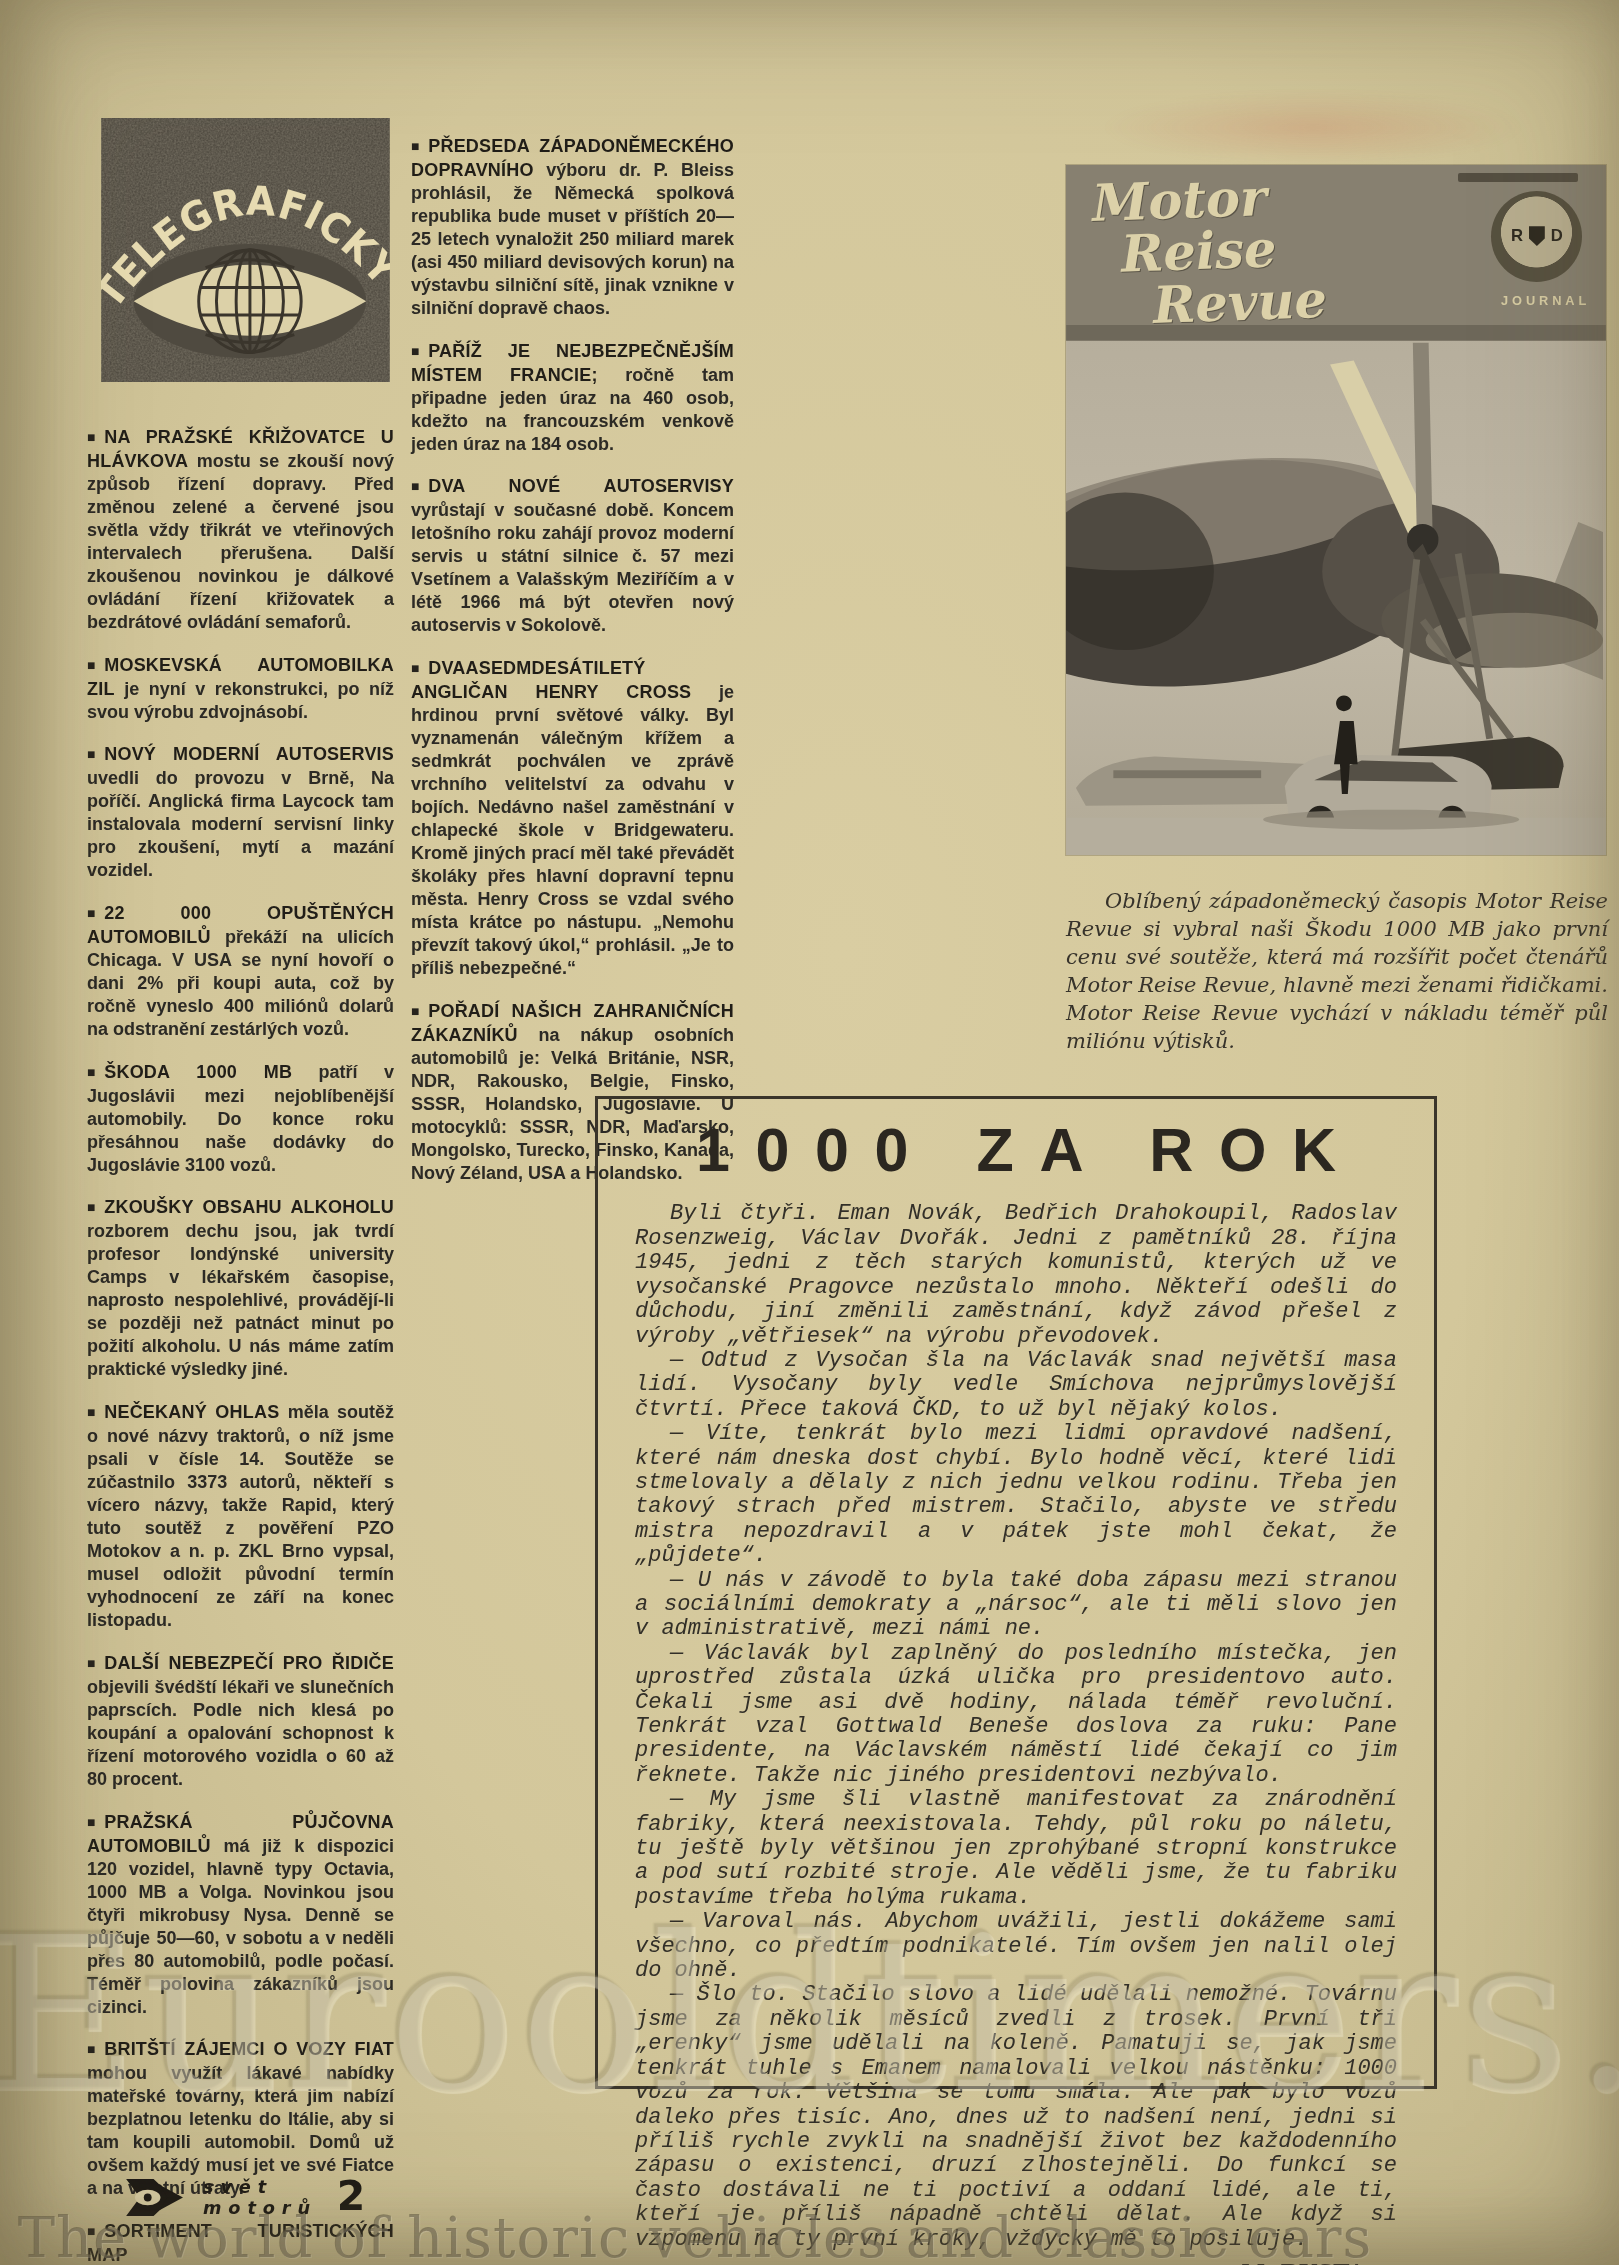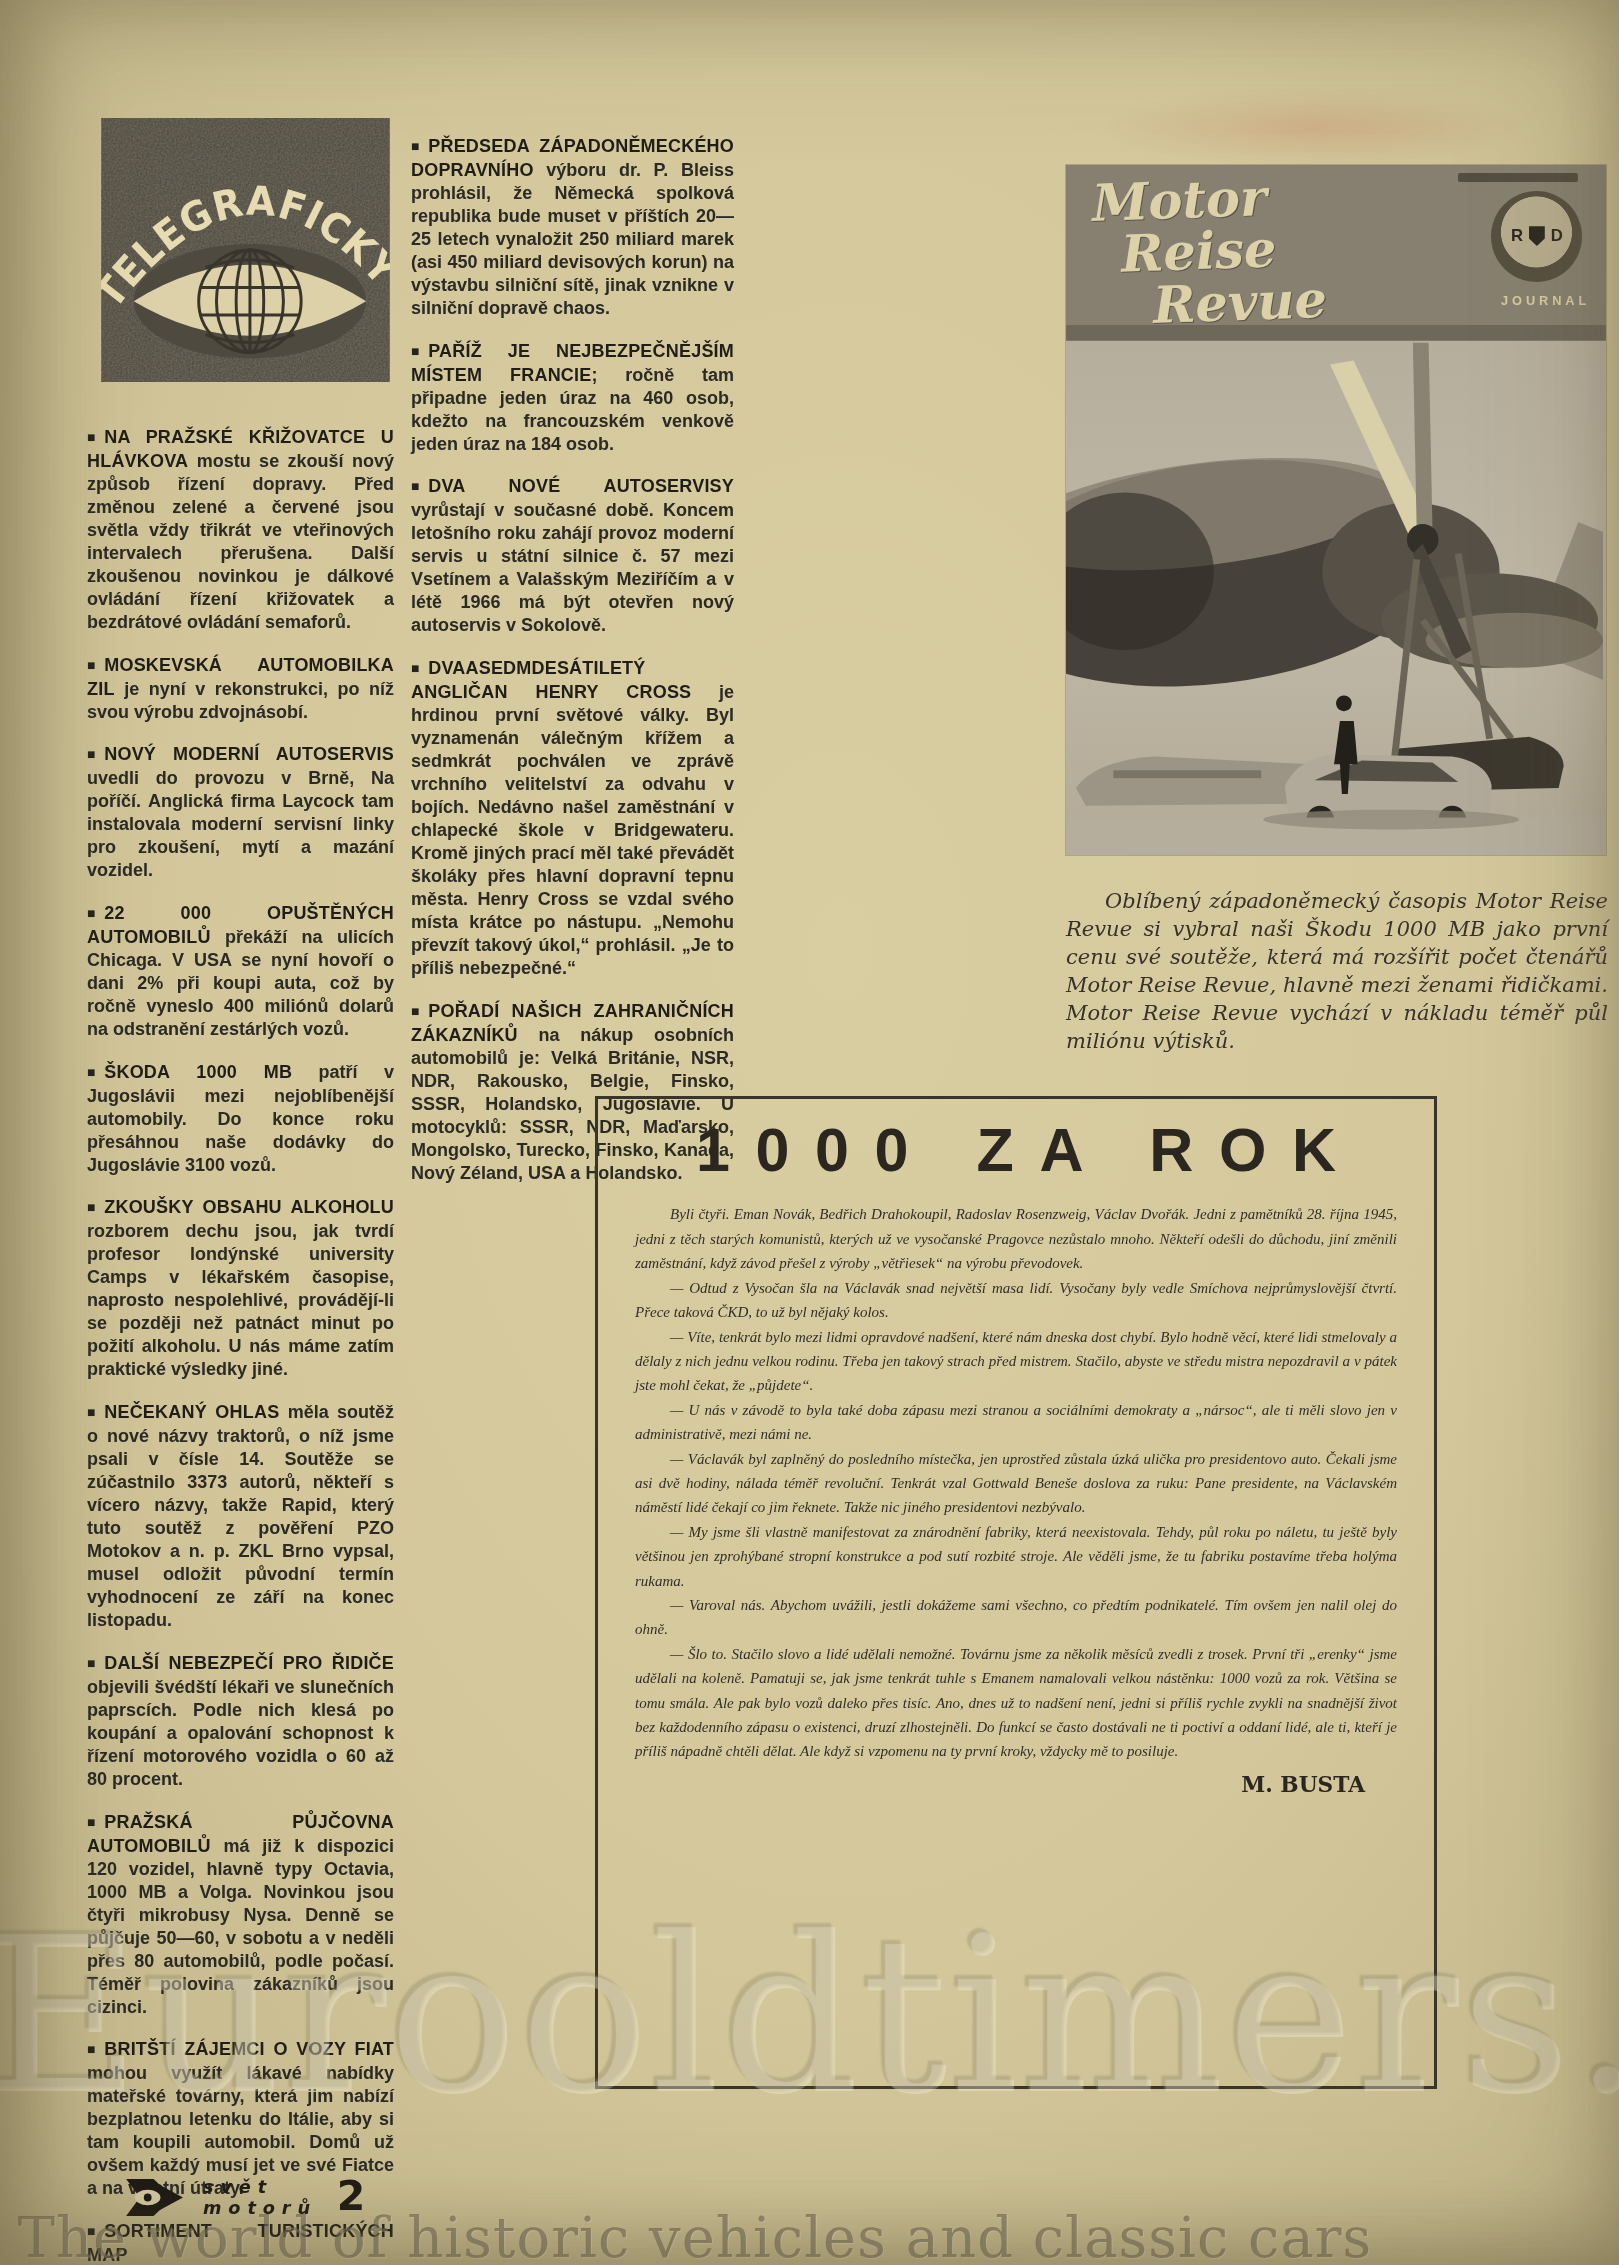--- a/index.html
+++ b/index.html
@@ -40,21 +40,21 @@
   .smudge{position:absolute;right:27.6px;top:7.9px;width:120px;height:8.9px;background:rgba(42,37,27,.55);border-radius:2px;filter:blur(0.4px);}
   .cover-photo{display:block;width:540px;height:530px;}
   
   .caption{position:absolute;left:1066px;top:887px;width:542px;
      font-family:"DejaVu Serif", serif;font-style:italic;font-size:21px;line-height:28px;
      text-align:justify;text-indent:39px;color:#37332b;}
   
   .article{position:absolute;left:595px;top:1096px;width:842px;height:993px;border:3px solid #3a352a;box-sizing:border-box;}
   .article h1{margin:15.8px 0 17.7px 0;text-align:center;font-family:"Liberation Sans", sans-serif;
      font-weight:700;font-size:61px;letter-spacing:25.6px;color:#2b2720;text-indent:25.6px;}
-  .article .body{padding:0 37px;font-family:Liberation Serif, serif;font-style:italic;font-size:15px;
+  .article .body{padding:0 37px;font-family:Liberation Mono, monospace;font-style:italic;font-size:22px;
      line-height:24.4px;text-align:justify;color:#322f28;}
   .article .body p{margin:0;text-indent:35px;}
   .signature{padding:7.9px 69px 0 0;text-align:right;font-family:"DejaVu Serif", serif;
      font-weight:700;font-size:21.7px;color:#2b2720;font-style:normal;}
   
   .footer-brand{position:absolute;left:126px;top:2173px;display:flex;align-items:center;gap:14px;}
   .brand-words{font-family:"DejaVu Sans", sans-serif;font-style:italic;font-weight:700;font-size:17.7px;
      line-height:20.7px;letter-spacing:6.9px;color:#1f1c16;}
   .brand-num{font-family:"DejaVu Sans", sans-serif;font-weight:700;font-size:41px;color:#1f1c16;margin-left:5.9px;transform:translateY(-2px);}
   

